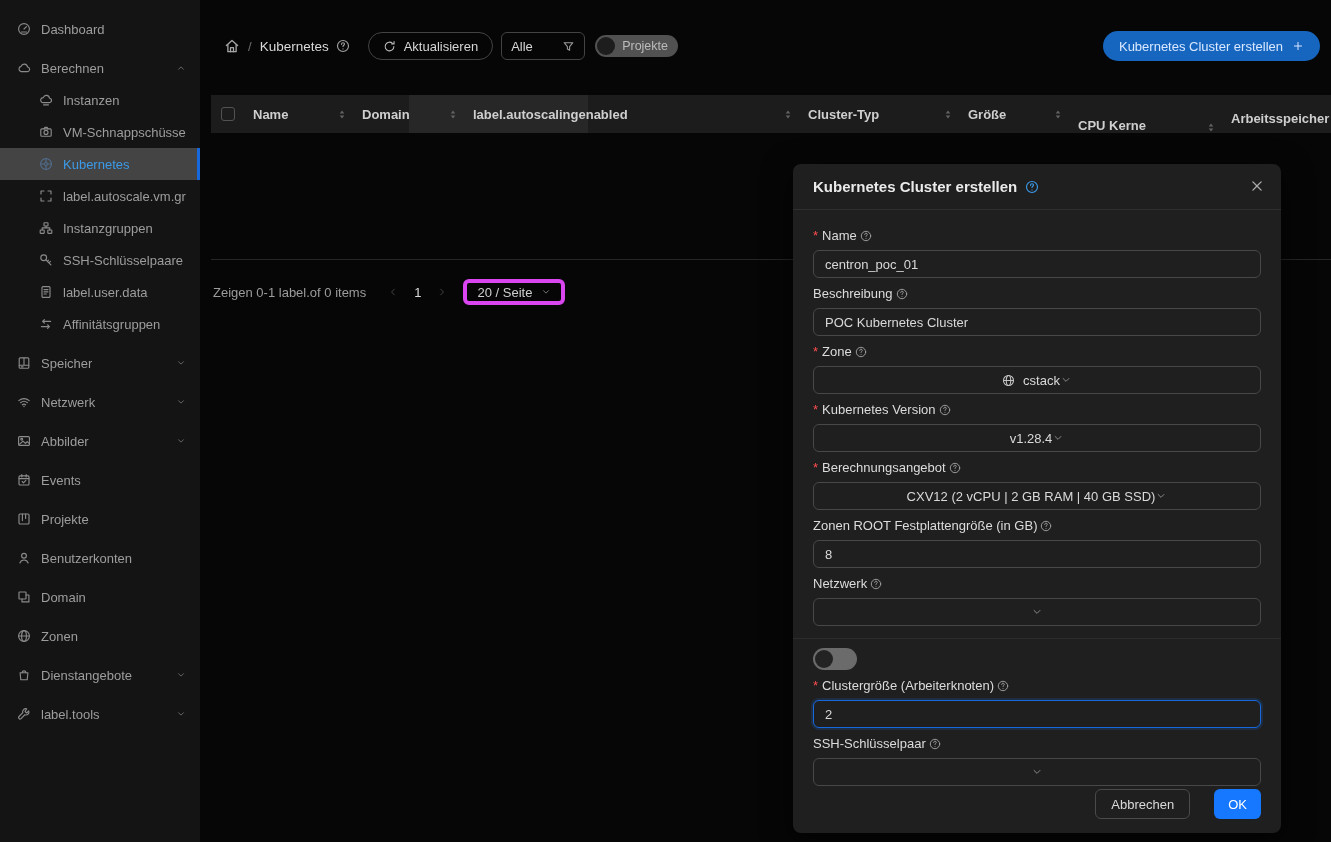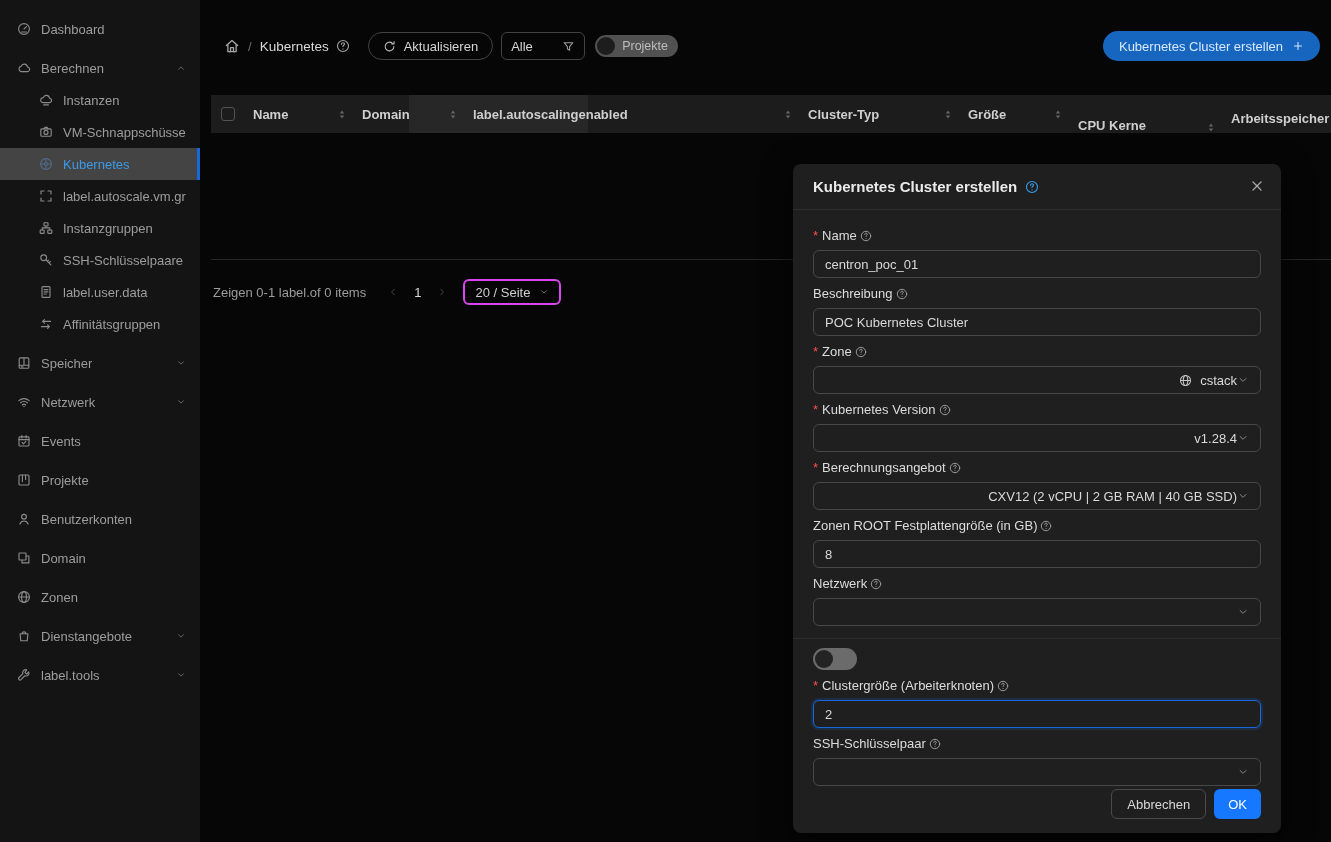--- a/index.html
+++ b/index.html
@@ -79,21 +79,21 @@
   .th-check { width:34px; justify-content:center; padding:0; }
   .checkbox { width:14px; height:14px; border:1px solid #525252; border-radius:3px; background:transparent; cursor:pointer; }
   .tbody-empty { height:127px; border-bottom:1px solid #262626; width:1120px; }
   .pagination { display:flex; align-items:center; margin:19px 0 0 2px; color:#9c9c9c; }
   .pg-summary { margin-right:16px; }
   .pg-nav { width:22px; height:26px; display:flex; align-items:center; justify-content:center; color:#4f4f4f; cursor:pointer; background:none; border:none; }
   .pg-nav .icon { width:10px; height:10px; }
   .pg-page { color:#dcdcdc; padding:0 10px; cursor:pointer; }
   .pg-size {
     margin-left:10px; display:flex; align-items:center; gap:9px; height:26px;
-    border:2px solid #d946ef; border-radius:6px; padding:0 10px; color:#cfcfcf; cursor:pointer; background:transparent;
+    border:4px solid #d946ef; border-radius:6px; padding:0 10px; color:#cfcfcf; cursor:pointer; background:transparent;
   }
   .pg-size .icon { width:10px; height:10px; color:#8d8d8d; }
 
   
   .modal {
     position:fixed; left:793px; top:164px; width:488px; height:669px;
     background:#1f1f1f; border-radius:8px; box-shadow:0 8px 30px rgba(0,0,0,.65); z-index:10;
   }
   .modal-header { display:flex; align-items:center; height:46px; padding:0 20px; border-bottom:1px solid #2f2f2f; }
   .modal-title { font-size:15px; font-weight:700; color:#eaeaea; }
@@ -103,32 +103,32 @@
   .field-label { display:flex; align-items:center; margin:8px 0 7px; color:#dcdcdc; }
   .req-mark { color:#ff4d4f; margin-right:4px; font-size:13px; }
   .info-icon { width:12px; height:12px; color:#9b9b9b; margin-left:3px; cursor:pointer; }
   .control {
     width:448px; height:28px; border:1px solid #484848; border-radius:6px;
     background:#1f1f1f; color:#d9d9d9; font-size:13px; padding:0 11px;
     font-family:"Liberation Sans", sans-serif;
   }
   input.control { outline:none; }
   input.control.focused { border:1px solid #1668dc; box-shadow:0 0 0 2px rgba(22,104,220,.2); }
-  .select { display:flex; align-items:center; justify-content:flex-end; cursor:pointer; }
+  .select { display:flex; align-items:center; justify-content:center; cursor:pointer; }
   .sel-left { display:flex; align-items:center; gap:8px; overflow:hidden; white-space:nowrap; }
   .sel-left .icon { color:#c4c4c4; }
   .sel-arrow { width:12px; height:12px; color:#8a8a8a; }
   .form-divider { border-top:1px solid #2c2c2c; margin:12px -20px 9px; }
   .switch {
     width:44px; height:22px; border-radius:11px; background:#6b6b6b;
     border:none; padding:2px; display:flex; justify-content:flex-start;
     cursor:pointer; margin:2px 0 4px;
   }
   .switch .knob { width:18px; height:18px; border-radius:50%; background:#232323; }
-  .modal-footer { position:absolute; left:0; right:0; bottom:0; display:flex; justify-content:flex-end; gap:8px; padding:0 20px 14px;margin-left:44px; }
+  .modal-footer { position:absolute; left:0; right:0; bottom:0; display:flex; justify-content:flex-end; gap:24px; padding:0 20px 14px;margin-left:44px; }
   .btn-default {
     height:30px; padding:0 15px; border:1px solid #4a4a4a; border-radius:6px;
     background:transparent; color:#d9d9d9; font-size:13px; cursor:pointer;
     font-family:"Liberation Sans", sans-serif;
   }
   .btn-primary {
     height:30px; padding:0 14px; border:none; border-radius:6px;
     background:#1677ff; color:#ffffff; font-size:13px; cursor:pointer;
     font-family:"Liberation Sans", sans-serif;
   }
@@ -252,20 +252,35 @@
         </span>
       </div>
       <div class="menu-item lvl1">
         <span class="icon mi-icon">
           <svg viewBox="0 0 14 14" fill="none" stroke="currentColor" stroke-width="1.15" stroke-linecap="round" stroke-linejoin="round">
             <path d="M1.8 5.6a8 8 0 0 1 10.4 0M3.6 7.7a5.3 5.3 0 0 1 6.8 0M5.4 9.8a2.5 2.5 0 0 1 3.2 0"></path>
             <circle cx="7" cy="11.5" r=".7" fill="currentColor" stroke="none"></circle>
           </svg>
         </span>
         <span class="mi-label">Netzwerk</span>
+        <span class="icon mi-caret">
+          <svg viewBox="0 0 14 14" fill="none" stroke="currentColor" stroke-width="1.15" stroke-linecap="round" stroke-linejoin="round">
+            <path d="M3.6 5.2 7 8.6l3.4-3.4"></path>
+          </svg>
+        </span>
+      </div>
+      <div class="menu-item lvl1">
+        <span class="icon mi-icon">
+          <svg viewBox="0 0 14 14" fill="none" stroke="currentColor" stroke-width="1.15" stroke-linecap="round" stroke-linejoin="round">
+            <rect x="1.6" y="2.6" width="10.8" height="8.8" rx="1"></rect>
+            <circle cx="4.7" cy="5.3" r=".9"></circle>
+            <path d="M2.6 10.2 6 7.1l2.4 2.2 1.8-1.6 1.6 1.5"></path>
+          </svg>
+        </span>
+        <span class="mi-label">Abbilder</span>
         <span class="icon mi-caret">
           <svg viewBox="0 0 14 14" fill="none" stroke="currentColor" stroke-width="1.15" stroke-linecap="round" stroke-linejoin="round">
             <path d="M3.6 5.2 7 8.6l3.4-3.4"></path>
           </svg>
         </span>
       </div>
       <div class="menu-item lvl1">
         <span class="icon mi-icon">
           <svg viewBox="0 0 14 14" fill="none" stroke="currentColor" stroke-width="1.15" stroke-linecap="round" stroke-linejoin="round">
             <rect x="2" y="2.9" width="10" height="9.1" rx="1"></rect>

